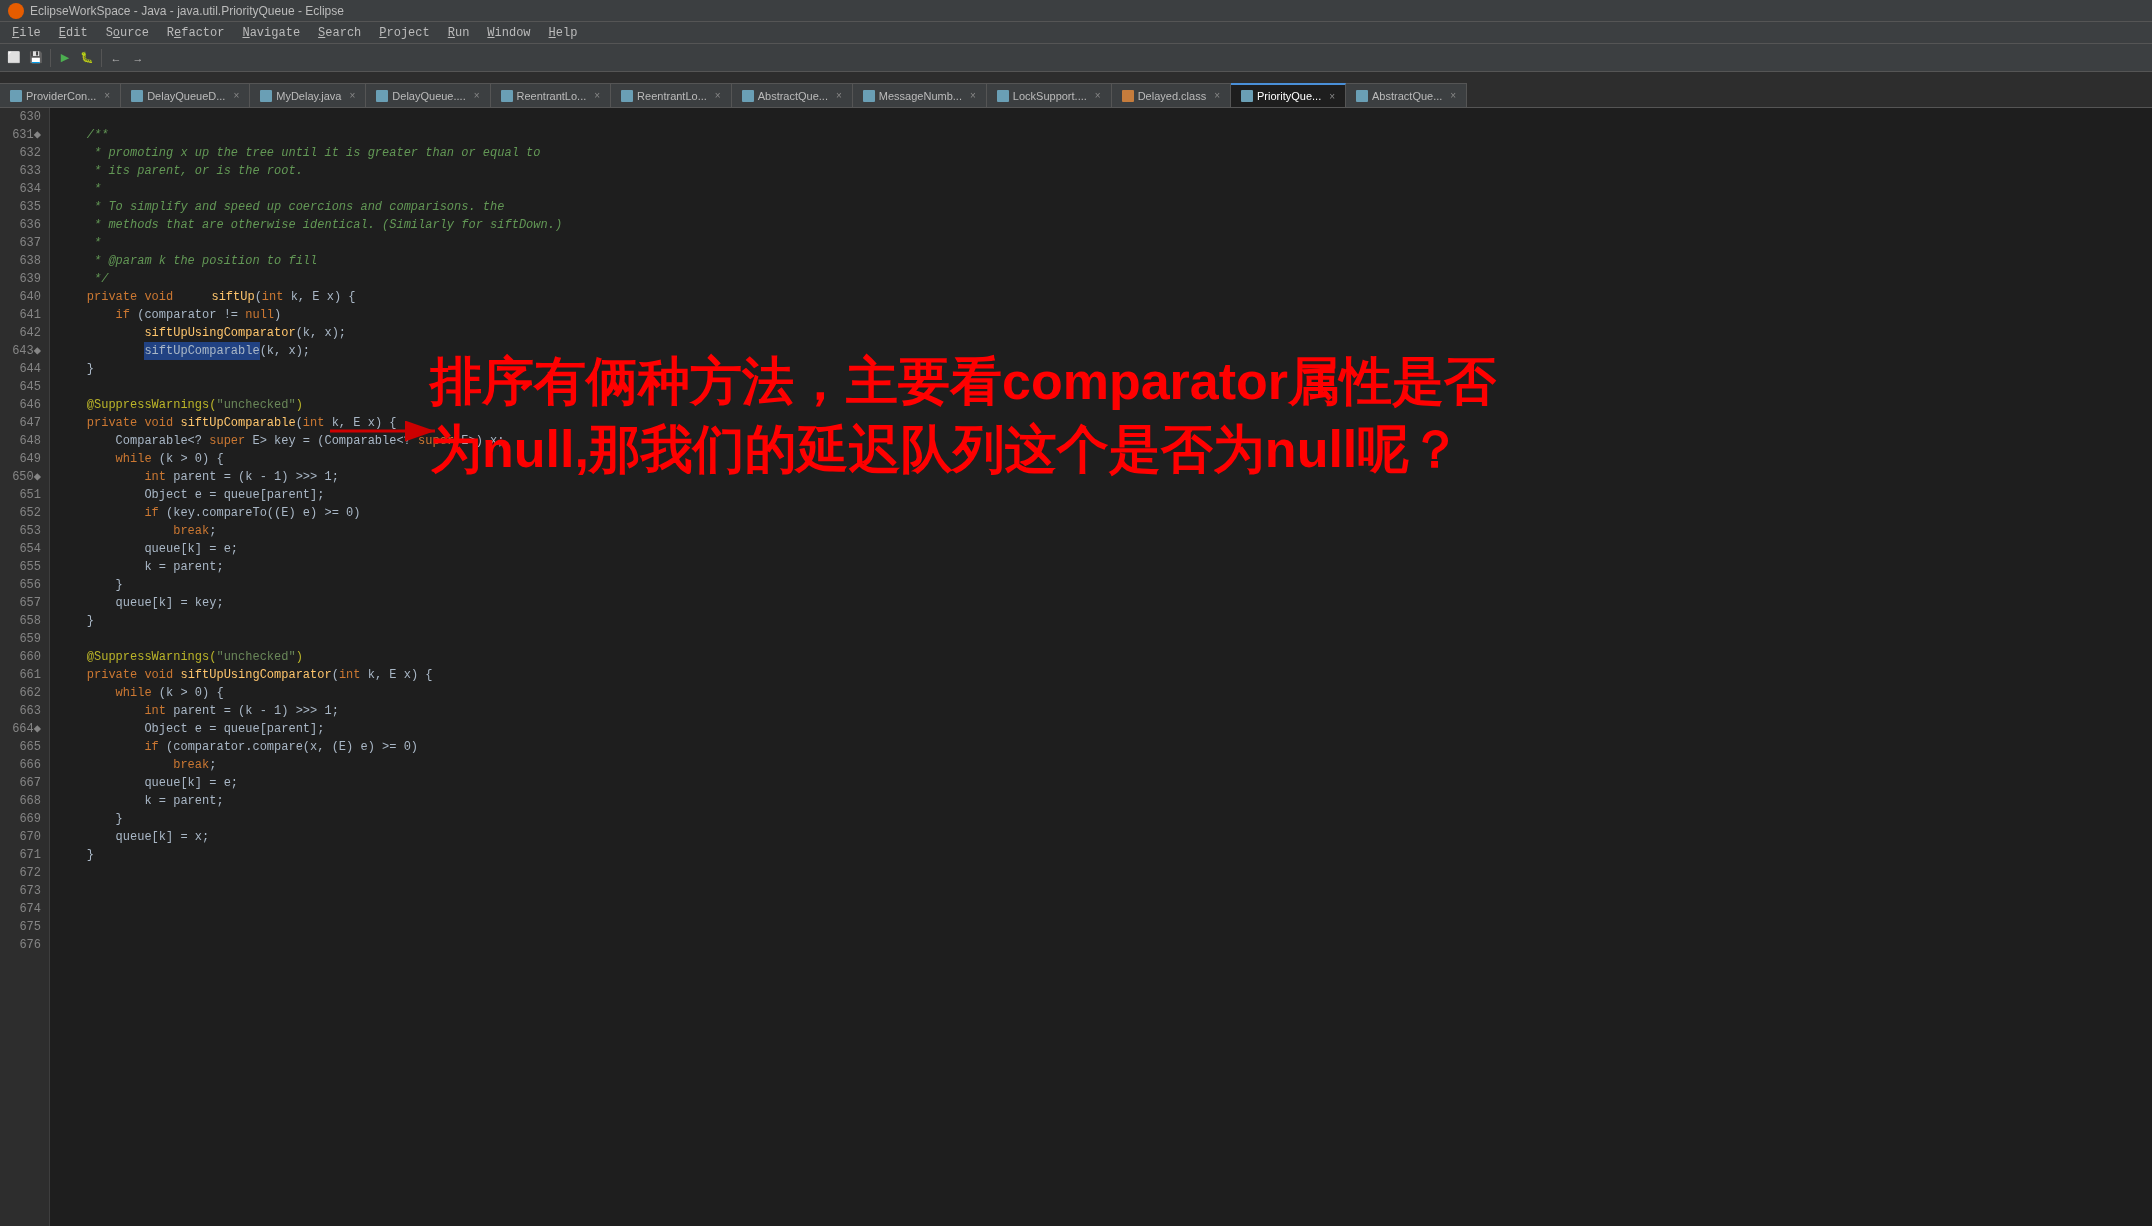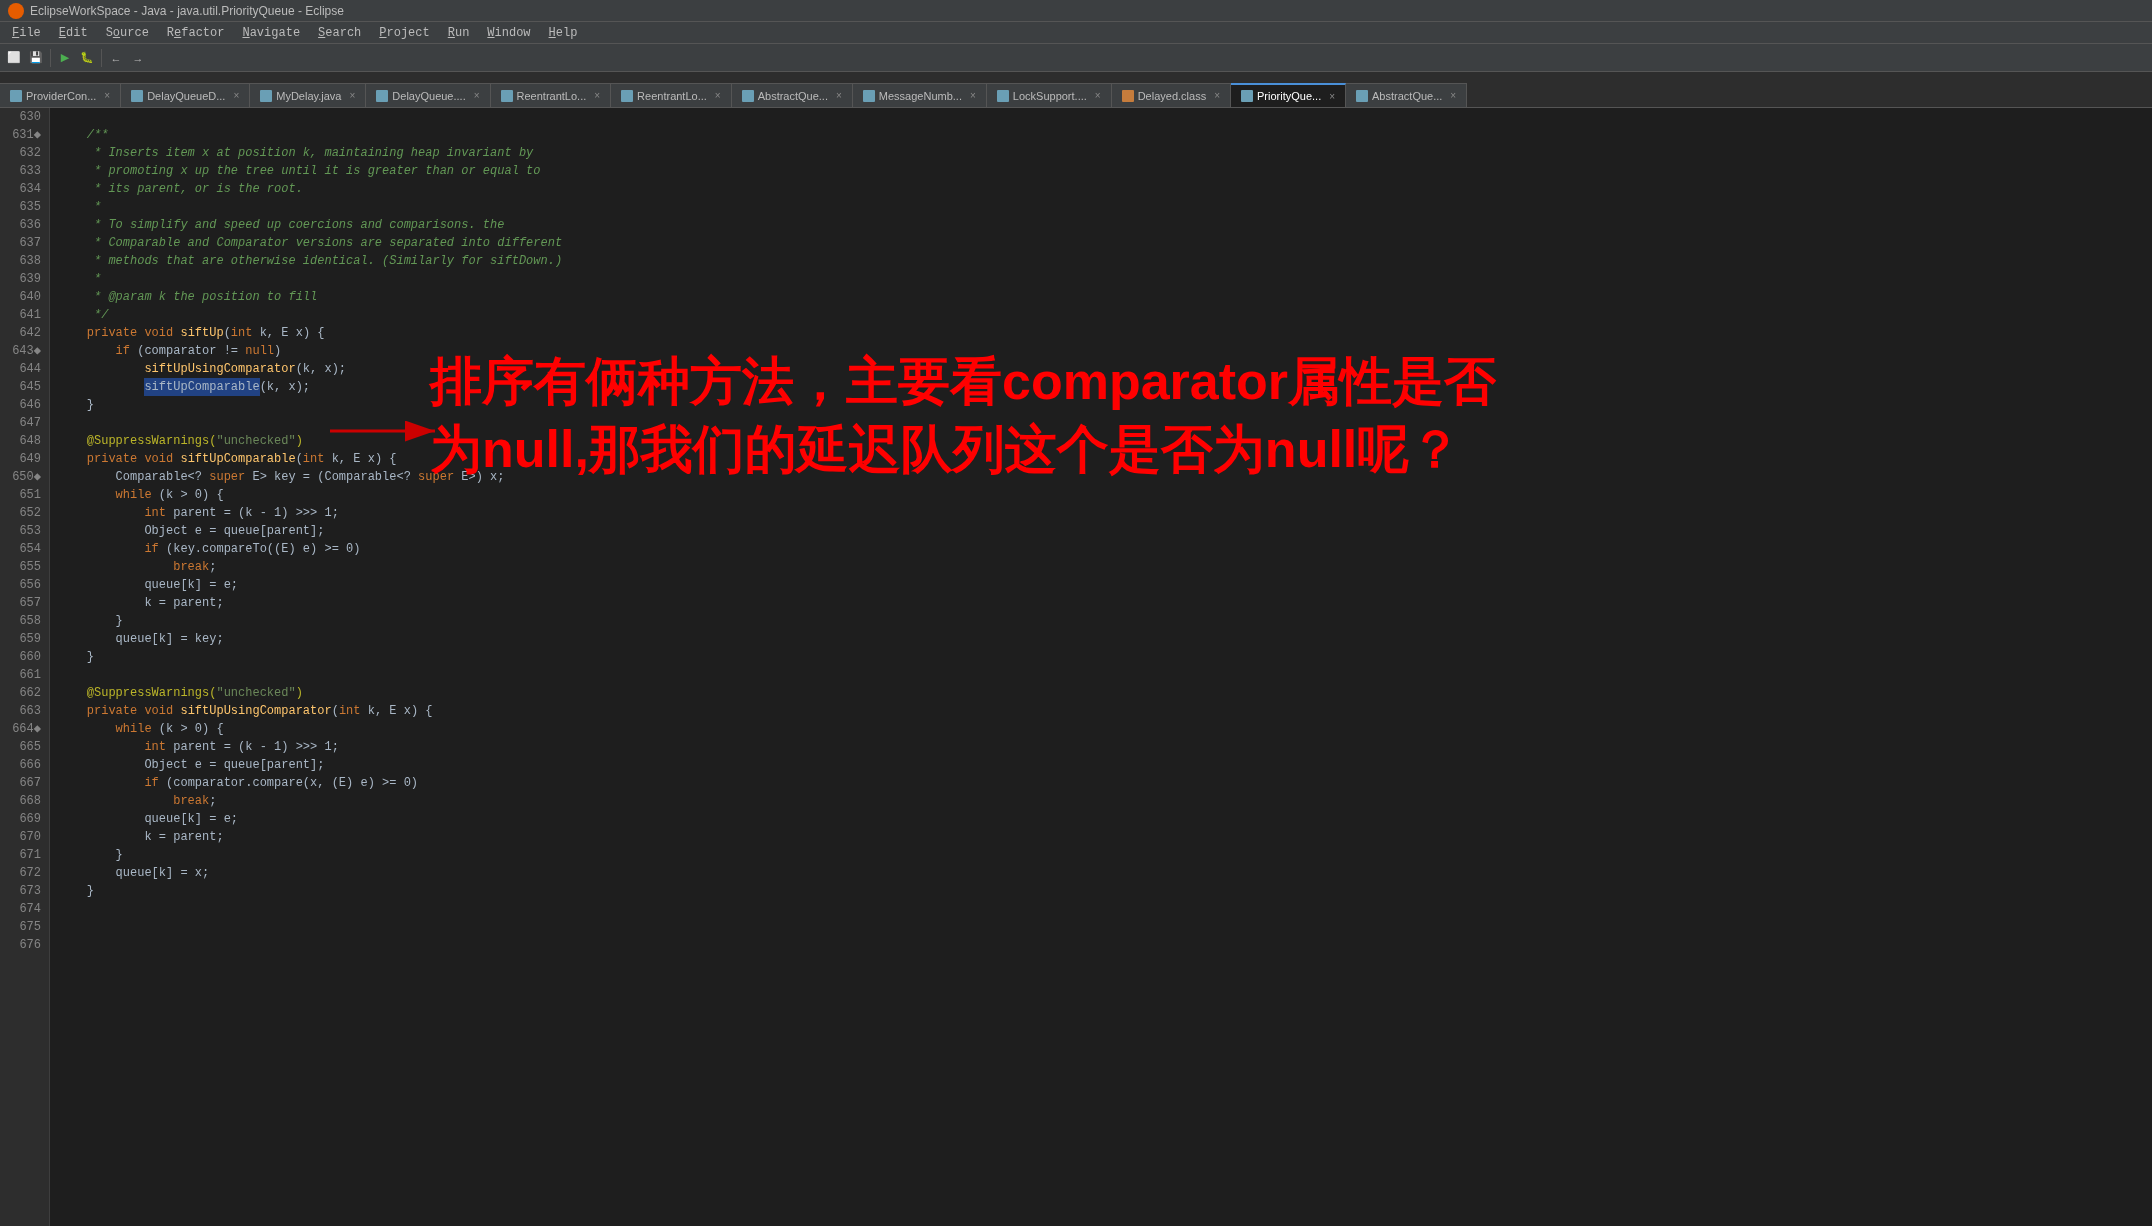--- a/index.html
+++ b/index.html
@@ -346,43 +346,41 @@
     <span class="line-num">675</span>
     <span class="line-num">676</span>
   </div>
 
   <div id="code-area">
 
     <div class="code-line">&nbsp;</div>
 
     <div class="code-line"><span class="javadoc">    /**</span></div>
 
-    <div class="code-line"><span class="javadoc">     * Inserts item x at position k, maintaining heap invariant by</span></div>
 
     <div class="code-line"><span class="javadoc">     * promoting x up the tree until it is greater than or equal to</span></div>
 
     <div class="code-line"><span class="javadoc">     * its parent, or is the root.</span></div>
 
     <div class="code-line"><span class="javadoc">     *</span></div>
 
     <div class="code-line"><span class="javadoc">     * To simplify and speed up coercions and comparisons. the</span></div>
 
-    <div class="code-line"><span class="javadoc">     * Comparable and Comparator versions are separated into different</span></div>
 
     <div class="code-line"><span class="javadoc">     * methods that are otherwise identical. (Similarly for siftDown.)</span></div>
 
     <div class="code-line"><span class="javadoc">     *</span></div>
 
     <div class="code-line"><span class="javadoc">     * @param k the position to fill</span></div>
 
 
     <div class="code-line"><span class="javadoc">     */</span></div>
 
     <div class="code-line">
-      <span class="kw-mod">    private </span><span class="kw">void </span><span style="color:#ffc66d;">siftUp</span><span style="color:#a9b7c6;">(</span><span class="kw">int </span><span style="color:#a9b7c6;">k, E x) {</span>
+      <span class="kw-mod">    private </span><span class="kw">void </span><span style="color:#ffc66d;margin-left:31px;">siftUp</span><span style="color:#a9b7c6;">(</span><span class="kw">int </span><span style="color:#a9b7c6;">k, E x) {</span>
     </div>
 
     <div class="code-line">
       <span style="color:#a9b7c6;">        </span><span class="kw">if </span><span style="color:#a9b7c6;">(comparator != </span><span class="kw">null</span><span style="color:#a9b7c6;">)</span>
     </div>
 
     <div class="code-line">
       <span style="color:#a9b7c6;">            </span><span style="color:#ffc66d;">siftUpUsingComparator</span><span style="color:#a9b7c6;">(k, x);</span>
     </div>
 

